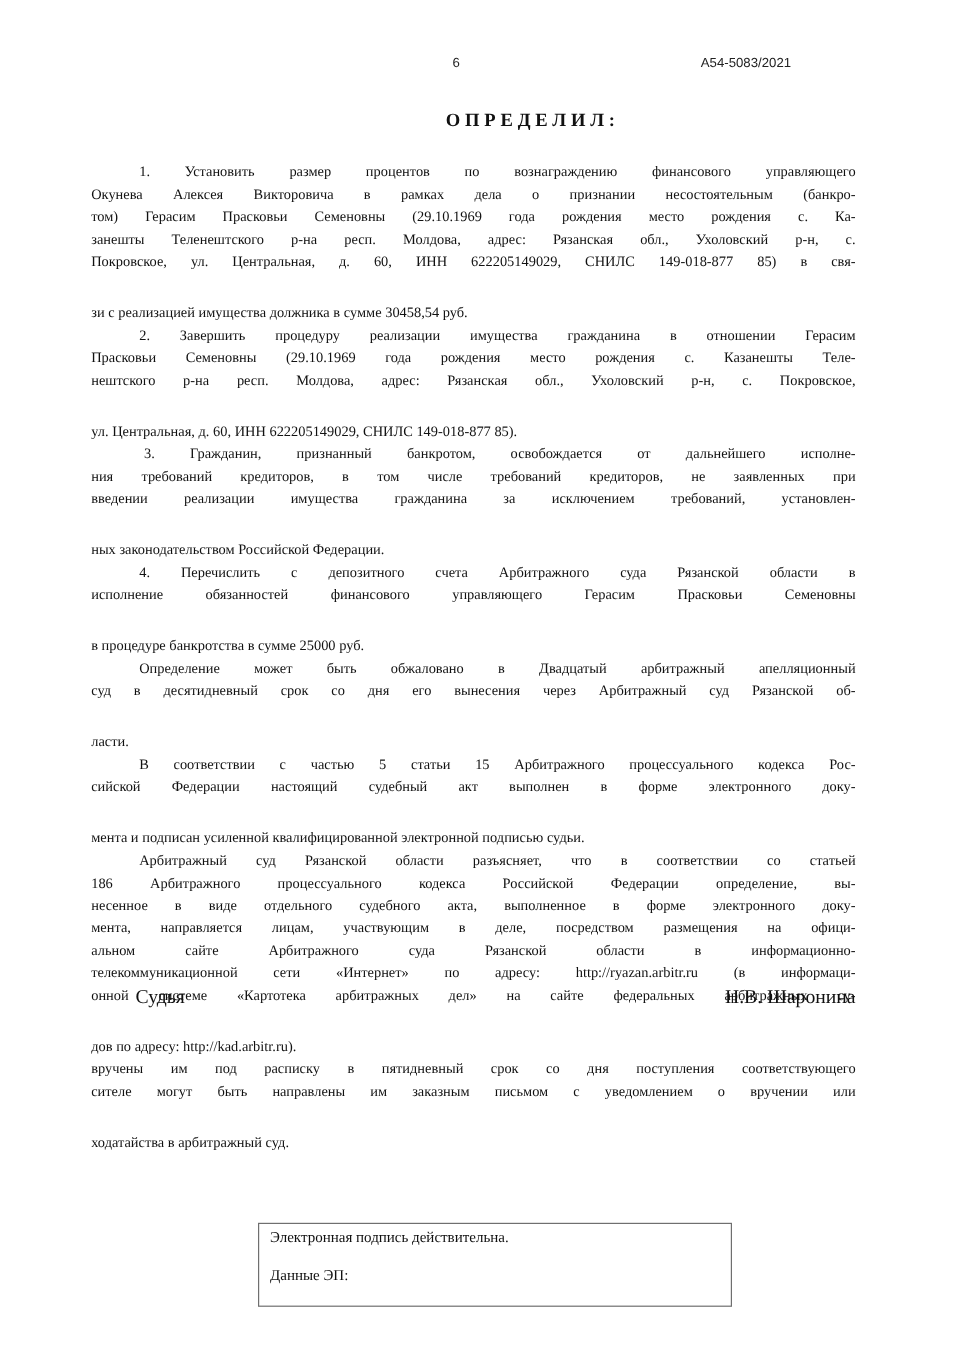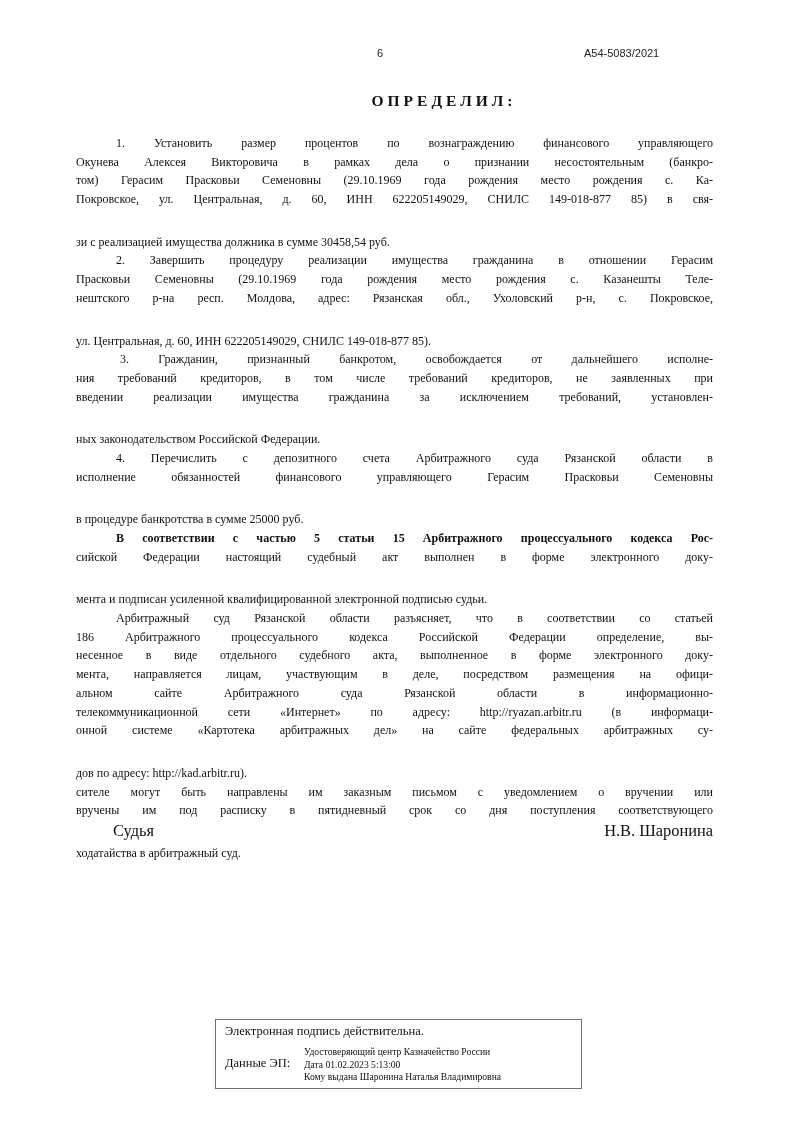--- a/index.html
+++ b/index.html
@@ -12,39 +12,40 @@
   .body { position: absolute; left: 76px; top: 134px; width: 637px;
           font-family: "Liberation Serif", serif; font-size: 12px; line-height: 18.7px; }
   .line { display: block; white-space: nowrap; text-align: justify; text-align-last: justify; height: 18.7px; }
   .line.last { text-align-last: left; margin-top: 24px; }
   .line.indent { padding-left: 40px; }
   .line.indent2 { padding-left: 44px; }
   .sign-row { position: absolute; top: 821px; left: 113px; width: 600px;
               font-family: "Liberation Serif", serif; font-size: 16.4px; }
   .sign-role { position: absolute; left: 0; text-align: center; }
   .sign-name { position: absolute; right: 0; }
-  .ep-box { position: absolute; left: 215px; top: 1019px; width: 367px; height: 70px;
+  .ep-box { position: absolute; left: 215px; top: 1019px; width: 395px; height: 70px;
             border: 1.5px solid #6f6f6f; box-sizing: border-box; font-family: "Liberation Serif", serif; }
   .ep-valid { position: absolute; left: 9px; top: 4px; font-size: 12.5px; }
   .ep-label { position: absolute; left: 9px; top: 36px; font-size: 12.5px; }
   .ep-details { position: absolute; left: 88px; top: 26px; font-size: 9.6px; line-height: 12.5px; }
 </style>
 </head>
 <body>
 
 <div class="hdr page-num">6</div>
 <div class="hdr case-num">А54-5083/2021</div>
 
 <div class="title">ОПРЕДЕЛИЛ:</div>
 
 <div class="body" id="doc-body">
     <div>
       <span class="line indent" style="display: block;">1. Установить размер процентов по вознаграждению финансового управляющего</span>
       <span class="line" style="display: block;">Окунева Алексея Викторовича в рамках дела о признании несостоятельным (банкро-</span>
       <span class="line" style="display: block;">том) Герасим Прасковьи Семеновны (29.10.1969 года рождения место рождения с. Ка-</span>
+      <span class="line" style="display: block;">занешты Теленештского р-на респ. Молдова, адрес: Рязанская обл., Ухоловский р-н, с.</span>
       <span class="line" style="display: block;">Покровское, ул. Центральная, д. 60, ИНН 622205149029, СНИЛС 149-018-877 85) в свя-</span>
       <span class="line last" style="display: block;">зи с реализацией имущества должника в сумме 30458,54 руб.</span>
     </div>
     <div>
       <span class="line indent" style="display: block;">2. Завершить процедуру реализации имущества гражданина в отношении Герасим</span>
       <span class="line" style="display: block;">Прасковьи Семеновны (29.10.1969 года рождения место рождения с. Казанешты Теле-</span>
       <span class="line" style="display: block;">нештского р-на респ. Молдова, адрес: Рязанская обл., Ухоловский р-н, с. Покровское,</span>
       <span class="line last" style="display: block;">ул. Центральная, д. 60, ИНН 622205149029, СНИЛС 149-018-877 85).</span>
     </div>
     <div>
@@ -52,47 +53,47 @@
       <span class="line" style="display: block;">ния требований кредиторов, в том числе требований кредиторов, не заявленных при</span>
       <span class="line" style="display: block;">введении реализации имущества гражданина за исключением требований, установлен-</span>
       <span class="line last" style="display: block;">ных законодательством Российской Федерации.</span>
     </div>
     <div>
       <span class="line indent" style="display: block;">4. Перечислить с депозитного счета Арбитражного суда Рязанской области в</span>
       <span class="line" style="display: block;">исполнение обязанностей финансового управляющего Герасим Прасковьи Семеновны</span>
       <span class="line last" style="display: block;">в процедуре банкротства в сумме 25000 руб.</span>
     </div>
     <div>
-      <span class="line indent" style="display: block; font-weight: bold;">В соответствии с частью 5 статьи 15 Арбитражного процессуального кодекса Рос-</span>
+      <span class="line indent" style="display: block;">Определение может быть обжаловано в Двадцатый арбитражный апелляционный</span>
+      <span class="line" style="display: block;">суд в десятидневный срок со дня его вынесения через Арбитражный суд Рязанской об-</span>
+      <span class="line last" style="display: block;">ласти.</span>
+    </div>
+    <div>
+      <span class="line indent" style="display: block;">В соответствии с частью 5 статьи 15 Арбитражного процессуального кодекса Рос-</span>
       <span class="line" style="display: block;">сийской Федерации настоящий судебный акт выполнен в форме электронного доку-</span>
       <span class="line last" style="display: block;">мента и подписан усиленной квалифицированной электронной подписью судьи.</span>
     </div>
     <div>
       <span class="line indent" style="display: block;">Арбитражный суд Рязанской области разъясняет, что в соответствии со статьей</span>
       <span class="line" style="display: block;">186 Арбитражного процессуального кодекса Российской Федерации определение, вы-</span>
       <span class="line" style="display: block;">несенное в виде отдельного судебного акта, выполненное в форме электронного доку-</span>
       <span class="line" style="display: block;">мента, направляется лицам, участвующим в деле, посредством  размещения на офици-</span>
       <span class="line" style="display: block;">альном сайте Арбитражного суда Рязанской области в информационно-</span>
       <span class="line" style="display: block;">телекоммуникационной сети «Интернет» по адресу: http://ryazan.arbitr.ru (в информаци-</span>
       <span class="line" style="display: block;">онной системе «Картотека арбитражных дел» на сайте федеральных арбитражных су-</span>
       <span class="line last" style="display: block;">дов по адресу: http://kad.arbitr.ru).</span>
     </div>
     <div>
+      <span class="line" style="display: block;">вручены им под расписку в пятидневный срок со дня поступления соответствующего</span>
       <span class="line" style="display: block;">сителе могут быть направлены им заказным письмом с уведомлением о вручении или</span>
-      <span class="line" style="display: block;">вручены им под расписку в пятидневный срок со дня поступления соответствующего</span>
       <span class="line last" style="display: block;">ходатайства в арбитражный суд.</span>
     </div>
   </div>
 
 <div class="sign-row">
   <span class="sign-role">Судья</span>
   <span class="sign-name">Н.В. Шаронина</span>
 </div>
 
 <div class="ep-box">
   <div class="ep-valid">Электронная подпись действительна.</div>
   <div class="ep-label">Данные ЭП:</div>
-  <div class="ep-details">
-    <div>Удостоверяющий центр Казначейство России</div>
-    <div>Дата 01.02.2023 5:13:00</div>
-    <div>Кому выдана Шаронина Наталья Владимировна</div>
-  </div>
 </div>
 
 </body></html>

